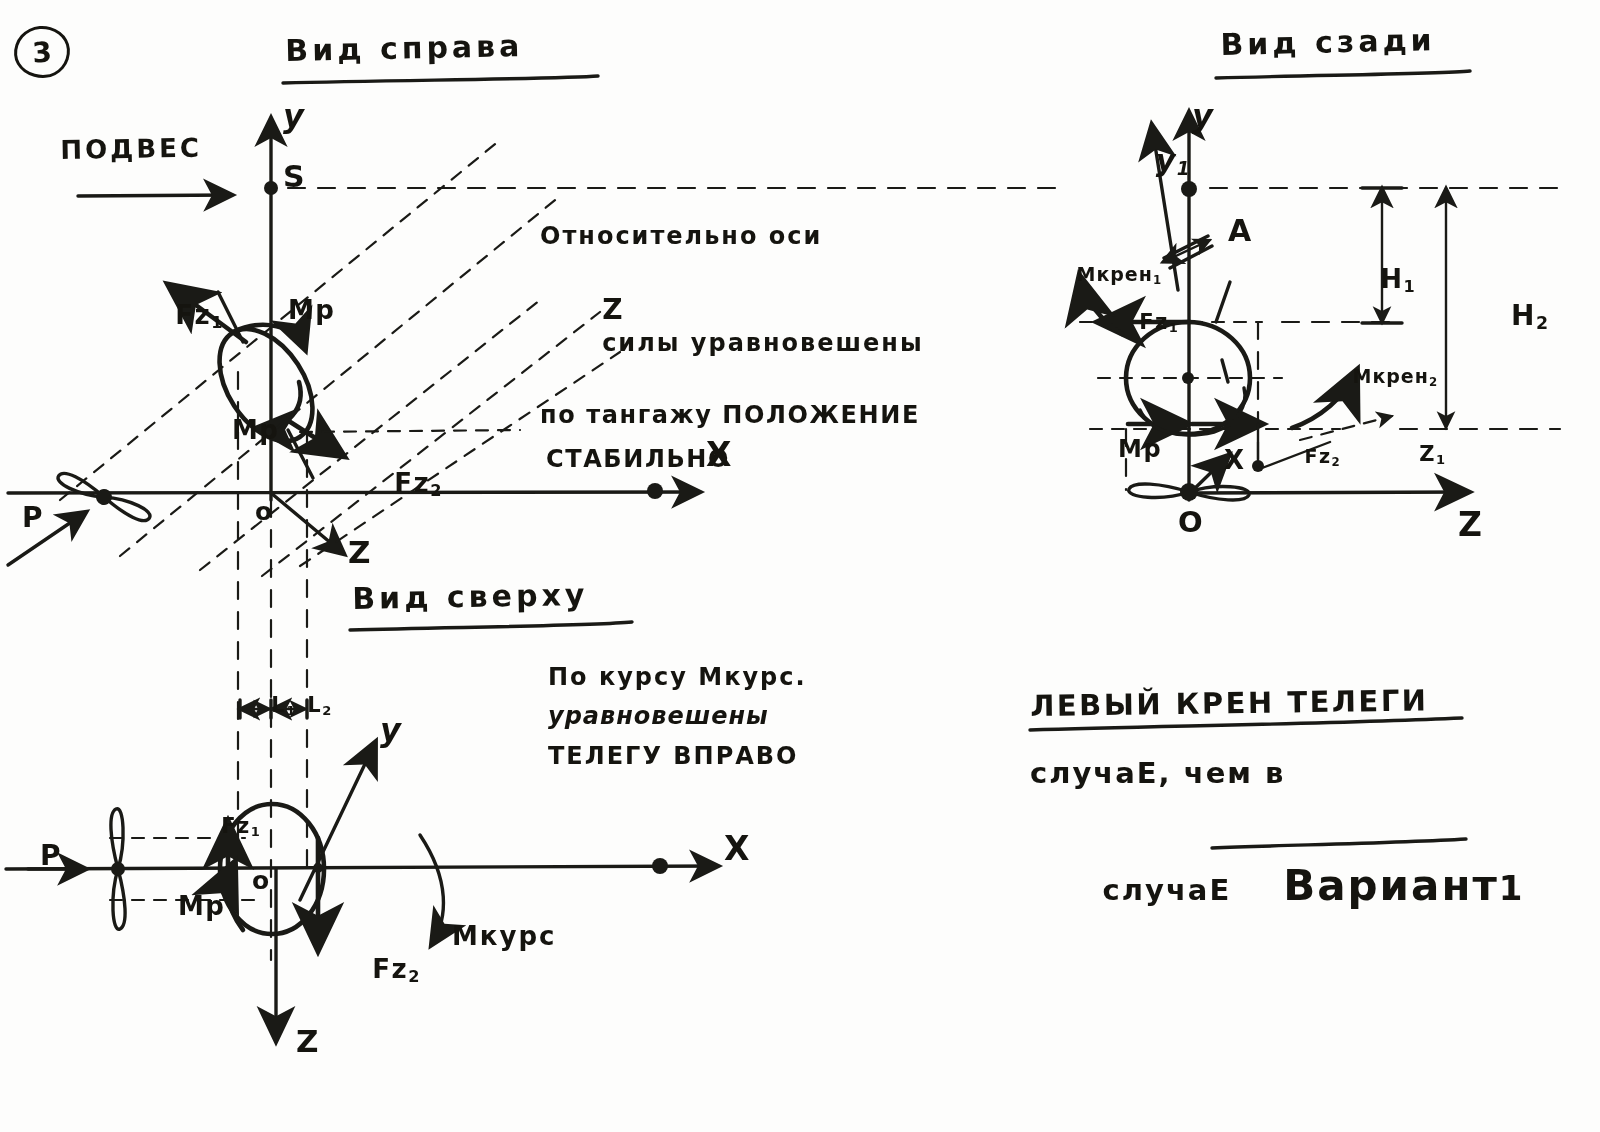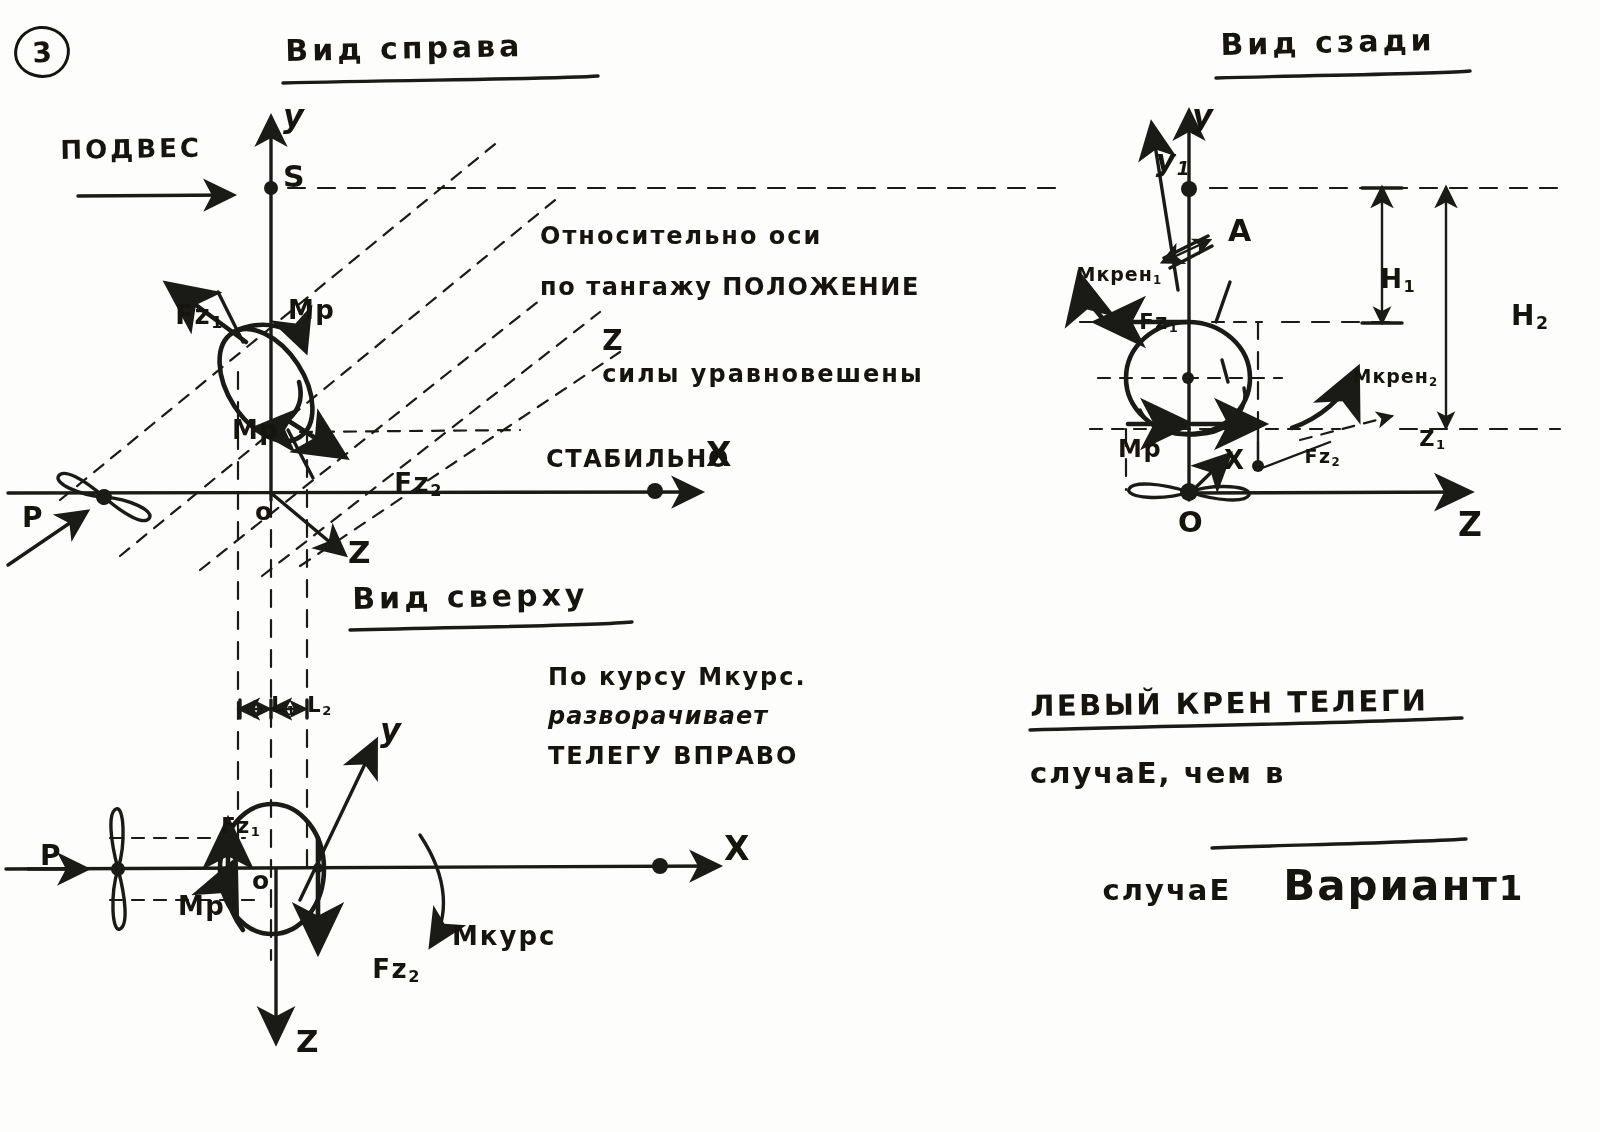--- a/index.html
+++ b/index.html
@@ -253,25 +253,25 @@
   <div class="hw lbl" style="left:22px;top:500px;font-size:28px;">P</div>
 
   <div class="hw lbl" style="left:255px;top:496px;font-size:25px;">o</div>
 
   <div class="hw lbl" style="left:706px;top:434px;font-size:33px;">X</div>
 
   <div class="hw lbl" style="left:348px;top:533px;font-size:31px;">Z</div>
 
   <div style="position:absolute;left:540px;top:196px;margin-top:25px;">
     <div class="hw note" style="position:relative;left:0;top:0;letter-spacing:2px;">Относительно оси</div>
-    <div class="hw note" style="position:relative;left:0;top:20px;letter-spacing:1.6px;">по тангажу ПОЛОЖЕНИЕ</div>
     <div class="hw note" style="position:relative;left:0;top:10px;letter-spacing:2px;">
       <span style="font-size:28px;">Z</span>
       <span>силы уравновешены</span>
     </div>
+    <div class="hw note" style="position:relative;left:0;top:20px;letter-spacing:1.6px;">по тангажу ПОЛОЖЕНИЕ</div>
     <div class="hw note" style="position:relative;left:6px;top:34px;letter-spacing:1.6px;">СТАБИЛЬНО</div>
   </div>
 
   <div class="hw title" style="left:352px;top:580px;transform:rotate(-1deg);">Вид сверху</div>
 
   <div class="hw lbl-s" style="left:236px;top:665px;">
     <span>L</span><span class="sub">1</span>
   </div>
   <div class="hw lbl-s" style="left:272px;top:665px;">
     <span>L</span><span class="sub">2</span>
@@ -294,21 +294,21 @@
   <div class="hw lbl" style="left:40px;top:838px;font-size:28px;">P</div>
 
   <div class="hw lbl" style="left:252px;top:865px;font-size:25px;">o</div>
 
   <div class="hw lbl" style="left:724px;top:828px;font-size:33px;">X</div>
 
   <div class="hw lbl" style="left:296px;top:1022px;font-size:31px;">Z</div>
 
   <div style="position:absolute;left:548px;top:662px;">
     <div class="hw note" style="position:relative;letter-spacing:2px;">По курсу Mкурс.</div>
-    <div class="hw note it" style="position:relative;top:8px;letter-spacing:1px;">разворачивает</div>
+    <div class="hw note it" style="position:relative;top:8px;letter-spacing:1px;">уравновешены</div>
     <div class="hw note" style="position:relative;top:18px;letter-spacing:2px;">ТЕЛЕГУ ВПРАВО</div>
   </div>
 
   <div class="hw title" style="left:1220px;top:26px;transform:rotate(-1.3deg);">Вид сзади</div>
 
   <div class="hw lbl it" style="left:1108px;top:104px;font-size:30px;">
     <span>y</span><span class="sub">1</span>
   </div>
 
   <div class="hw lbl it" style="left:1192px;top:96px;font-size:32px;">y</div>
@@ -326,21 +326,21 @@
   <div class="hw lbl-xs" style="left:1322px;top:340px;letter-spacing:1px;">
     <span>Mкрен</span><span class="sub">2</span>
   </div>
 
   <div class="hw lbl-s" style="left:1118px;top:434px;font-size:24px;">Mp</div>
 
   <div class="hw lbl-xs" style="left:1272px;top:420px;">
     <span>Fz</span><span class="sub">2</span>
   </div>
 
-  <div class="hw lbl-s" style="left:1384px;top:399px;">
+  <div class="hw lbl-s" style="left:1384px;top:414px;">
     <span>Z</span><span class="sub">1</span>
   </div>
 
   <div class="hw lbl" style="left:1224px;top:444px;font-size:26px;">X</div>
 
   <div class="hw lbl" style="left:1178px;top:504px;font-size:29px;">O</div>
 
   <div class="hw lbl" style="left:1458px;top:504px;font-size:33px;">Z</div>
 
   <div class="hw lbl" style="left:1338px;top:230px;font-size:26px;">

